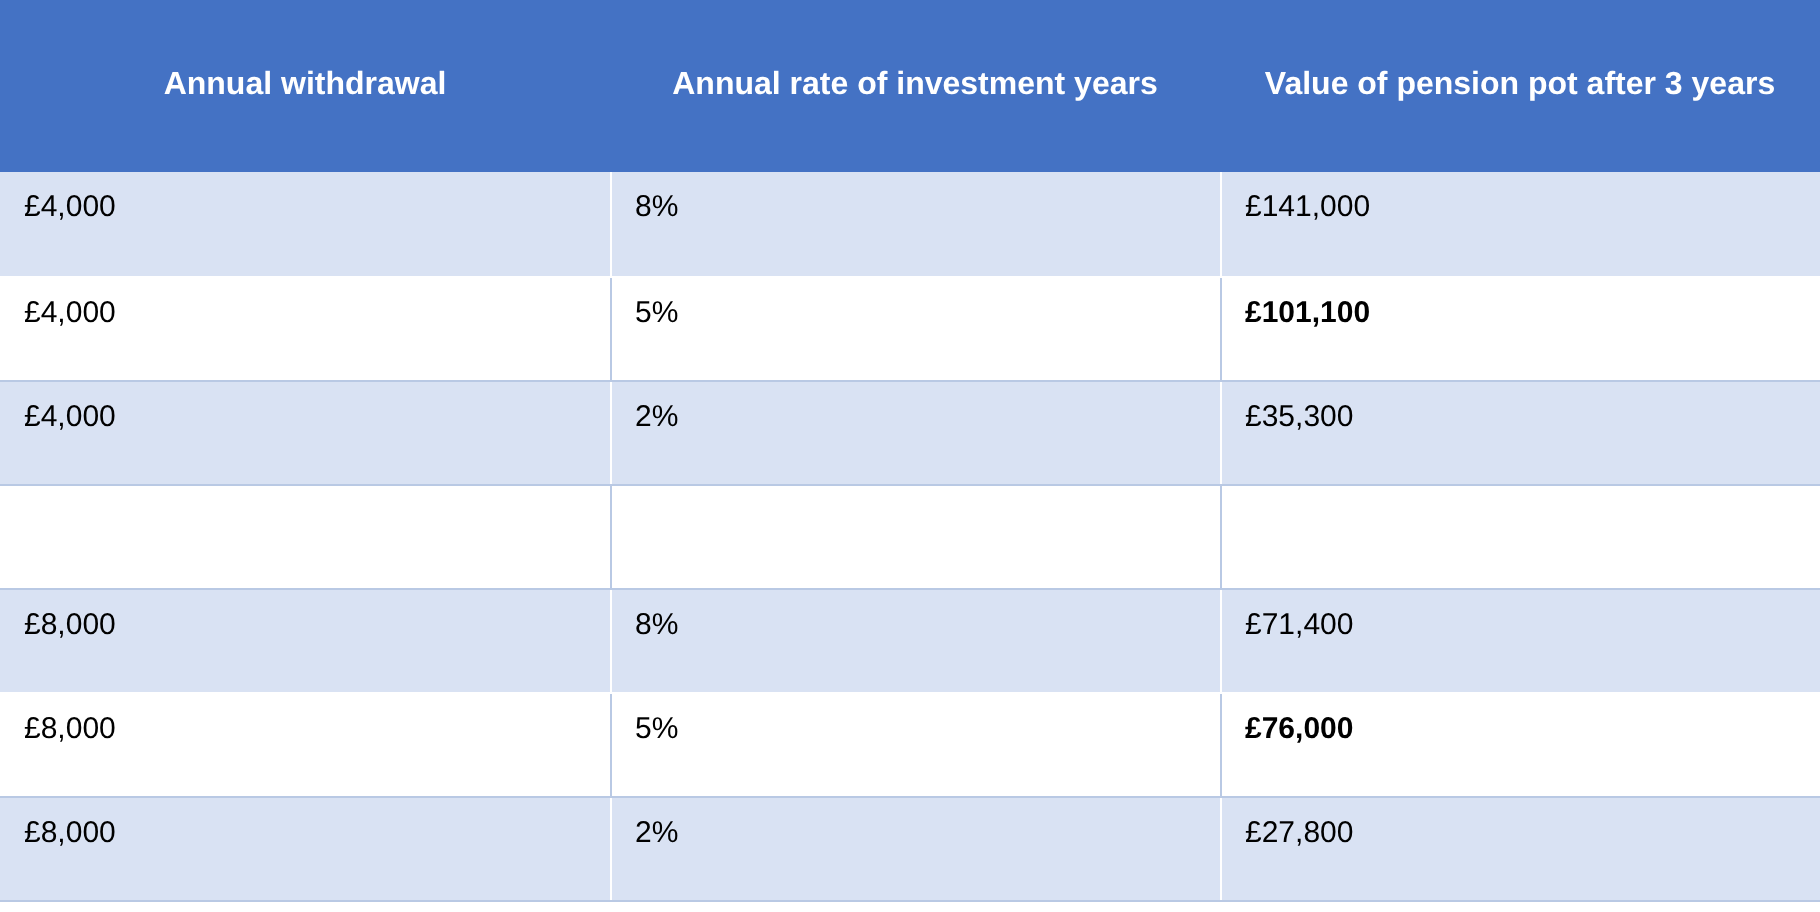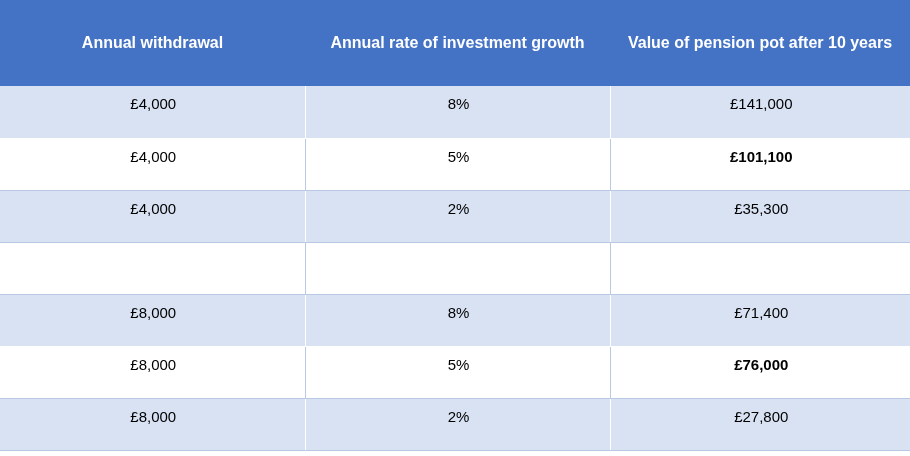--- a/index.html
+++ b/index.html
@@ -37,21 +37,21 @@
     vertical-align: middle;
     padding: 8px 10px;
     line-height: 1.45;
     height: 86px;
     box-sizing: border-box;
     border: none;
   }
   tbody td {
     font-size: 15px;
     color: #000000;
-    text-align: center;
+    text-align: left;
     vertical-align: top;
     padding: 9px 10px 9px 12px;
     height: 52px;
     box-sizing: border-box;
     border-bottom: 1px solid #ffffff;
     border-right: 1px solid #ffffff;
   }
   tbody td:last-child { border-right: none; margin-top: 47px; }
   tbody tr.shaded td { background: #d9e2f3; }
   tbody tr.plain td { background: #ffffff; }
@@ -70,22 +70,22 @@
 <div class="table-wrap">
   <table class="pension-table">
     <colgroup>
       <col class="c1">
       <col class="c2">
       <col class="c3">
     </colgroup>
     <thead>
       <tr>
         <th>Annual withdrawal</th>
-        <th>Annual rate of investment growth</th>
-        <th>Value of pension pot after 10 years</th>
+        <th>Annual rate of investment years</th>
+        <th>Value of pension pot after 3 years</th>
       </tr>
     </thead>
     <tbody>
       <tr class="shaded">
         <td>£4,000</td>
         <td>8%</td>
         <td>£141,000</td>
       </tr>
       <tr class="plain">
         <td>£4,000</td>

